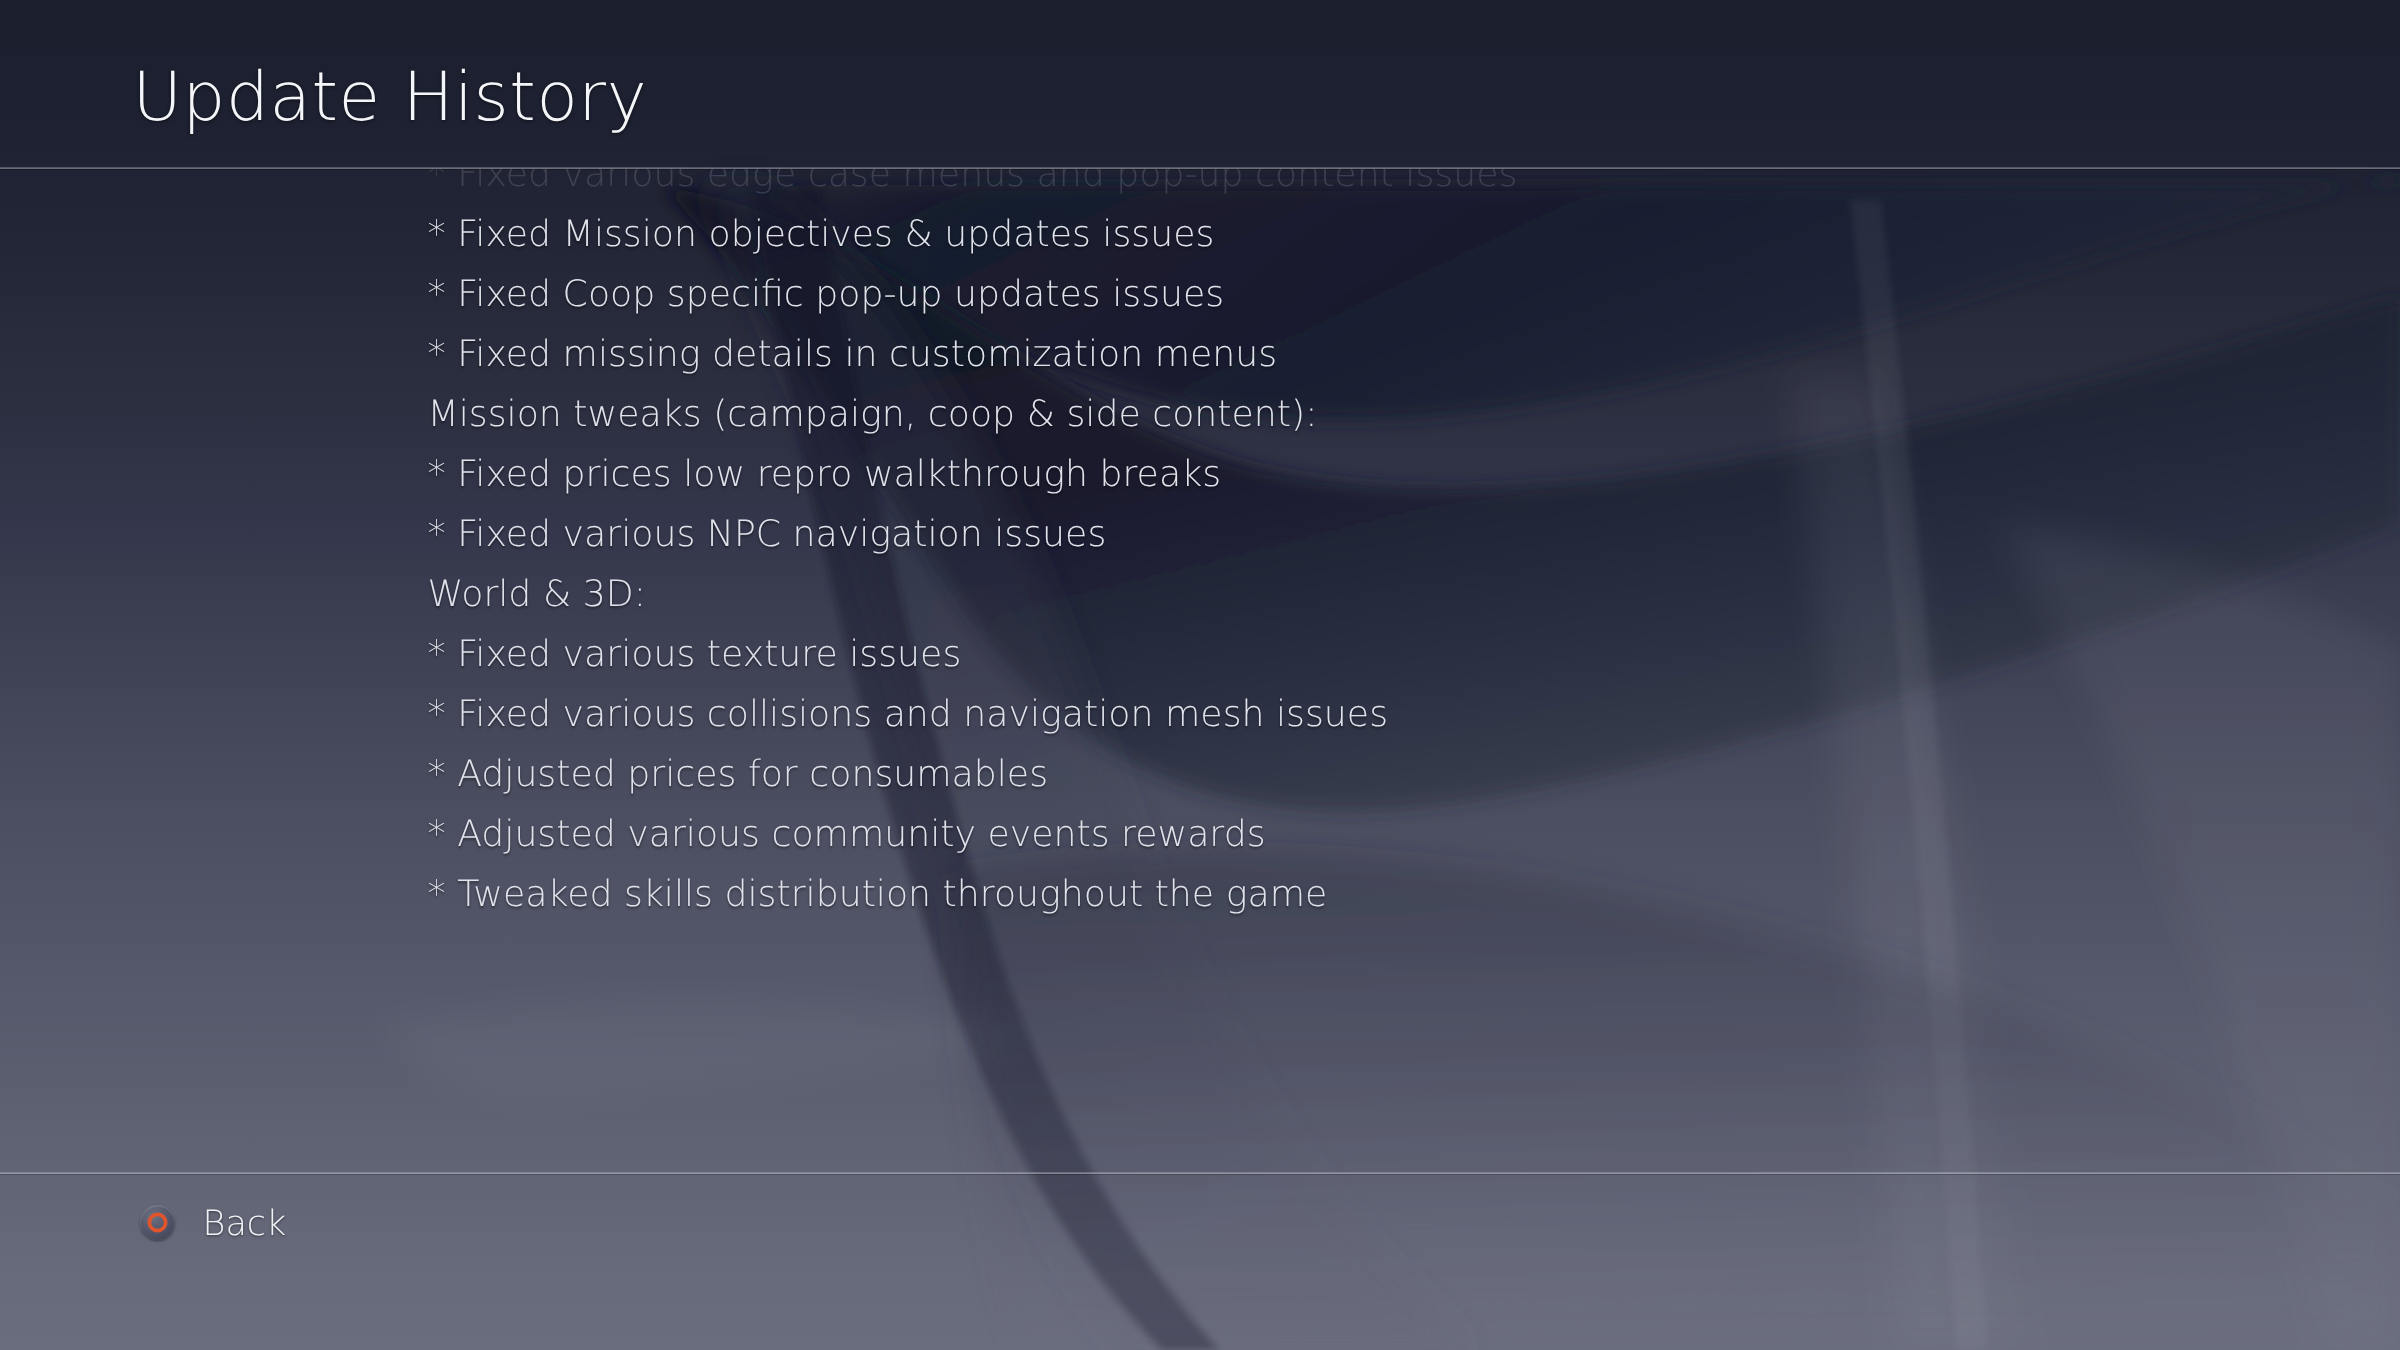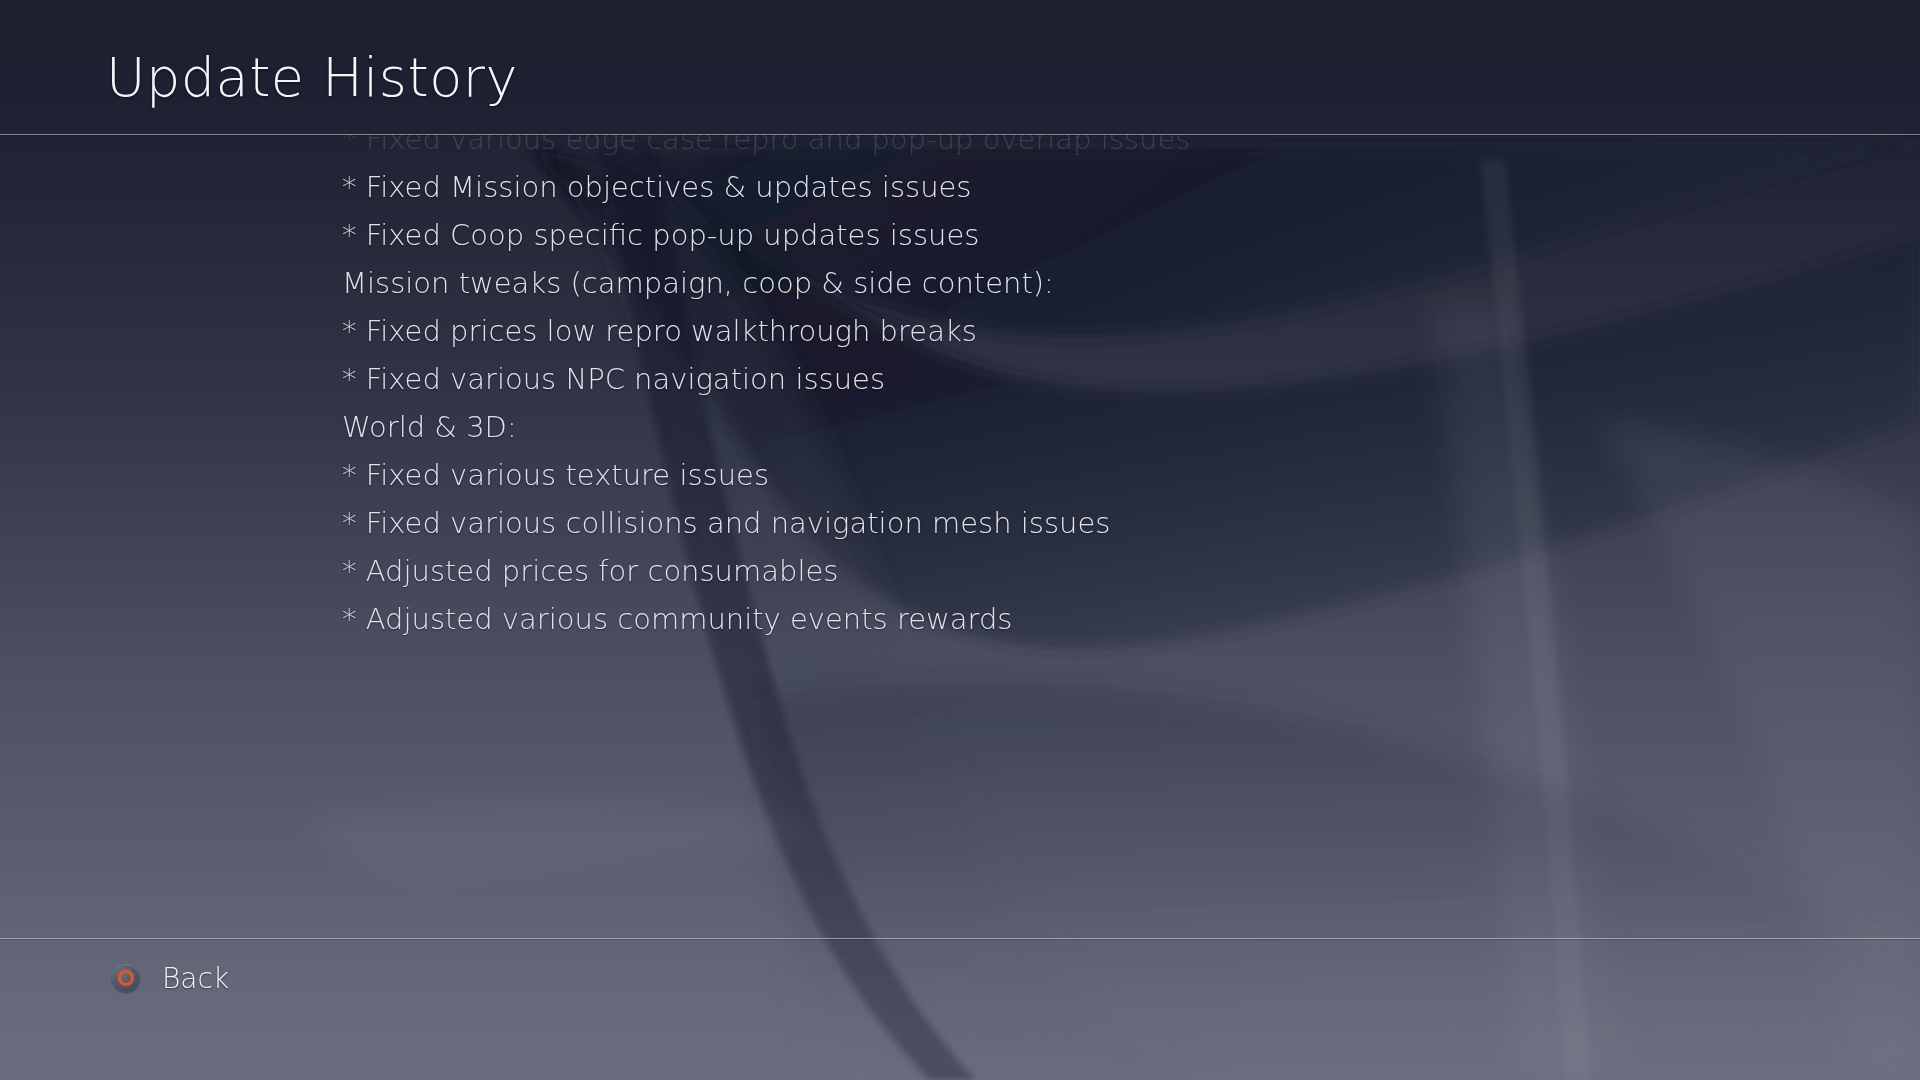--- a/index.html
+++ b/index.html
@@ -249,31 +249,33 @@
              C 380,883 330,855 300,820 Z" fill="#a5a8b4" opacity="0.07" filter="url(#soft2)"></path>
   </svg>
 
   <div id="header">
     <div id="page-title">Update History</div>
     <div id="header-divider"></div>
   </div>
 
   <div id="content-area">
     <div id="notes-list">
-        <div class="note-line clipped">* Fixed various edge case repro and pop-up overlap issues</div>
+        <div class="note-line clipped">* Fixed various edge case menus and pop-up content issues</div>
         <div class="note-line">* Fixed Mission objectives &amp; updates issues</div>
         <div class="note-line">* Fixed Coop specific pop-up updates issues</div>
+        <div class="note-line">* Fixed missing details in customization menus</div>
         <div class="note-line">Mission tweaks (campaign, coop &amp; side content):</div>
         <div class="note-line">* Fixed prices low repro walkthrough breaks</div>
         <div class="note-line">* Fixed various NPC navigation issues</div>
         <div class="note-line">World &amp; 3D:</div>
         <div class="note-line">* Fixed various texture issues</div>
         <div class="note-line">* Fixed various collisions and navigation mesh issues</div>
         <div class="note-line">* Adjusted prices for consumables</div>
         <div class="note-line">* Adjusted various community events rewards</div>
+        <div class="note-line">* Tweaked skills distribution throughout the game</div>
       </div>
   </div>
 
   <div id="footer">
     <div id="footer-divider"></div>
     <div id="back-button">
       <span id="circle-icon">
         <span class="ring"></span>
       </span>
       <span id="back-label">Back</span>

